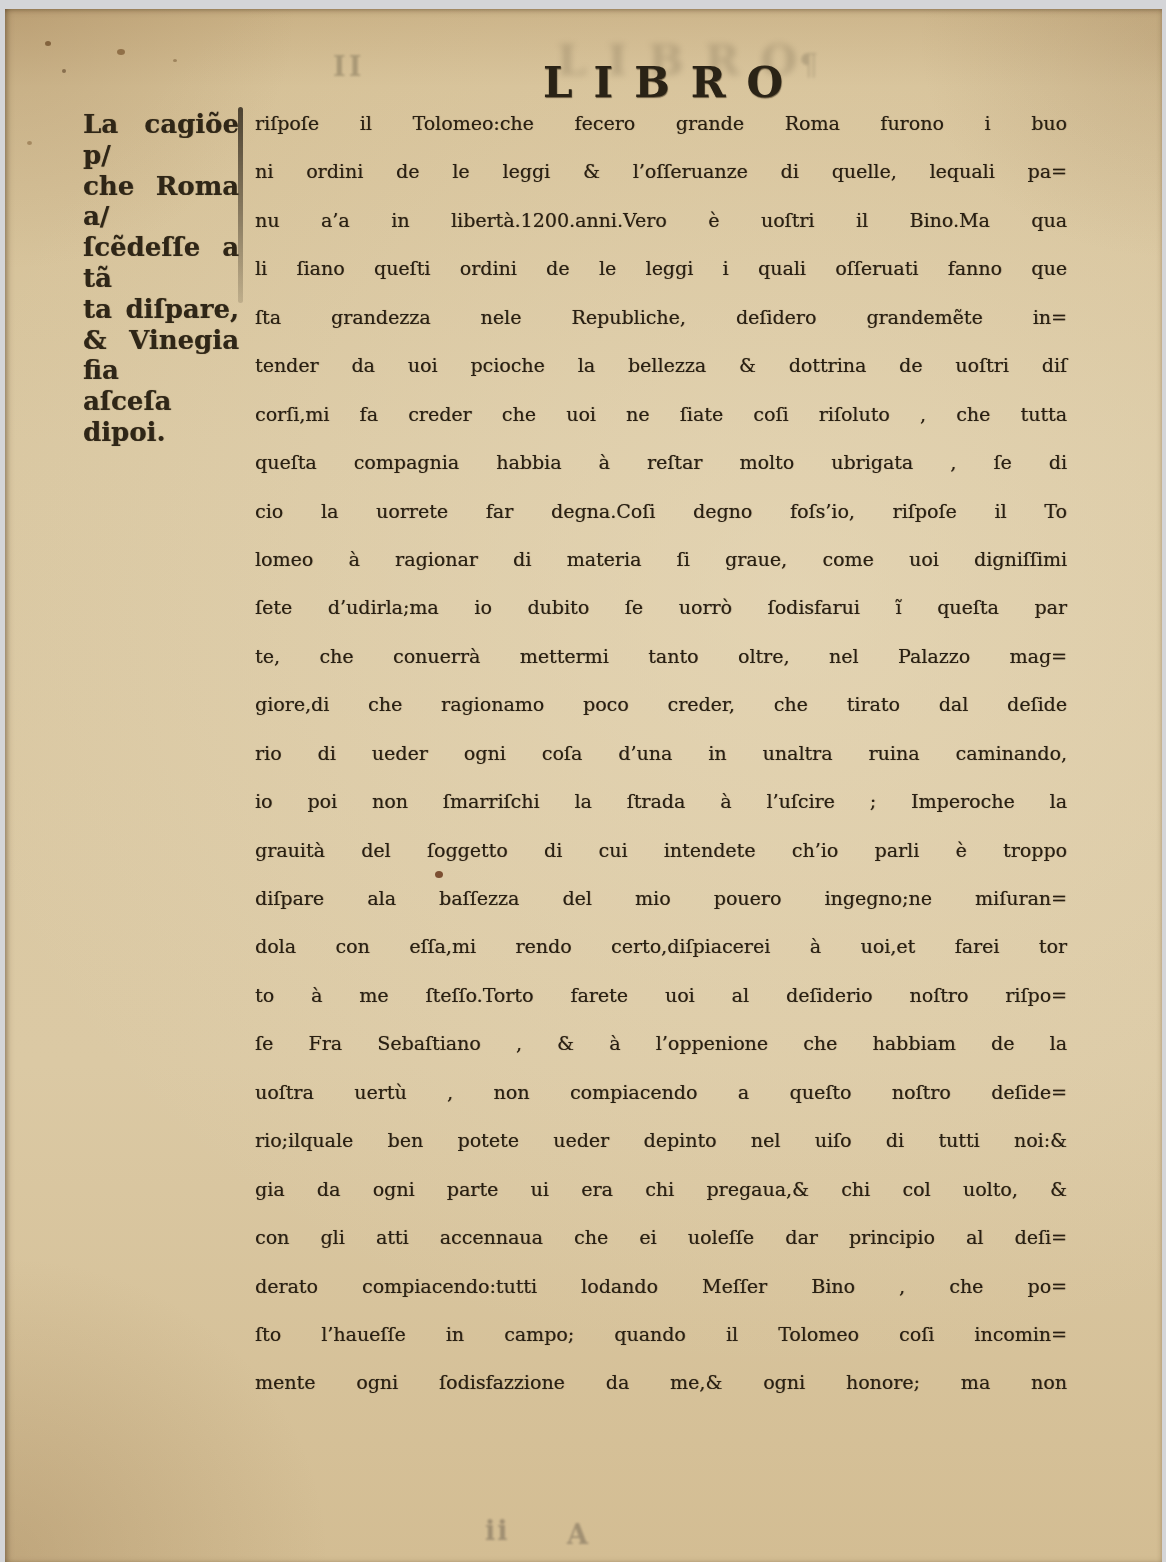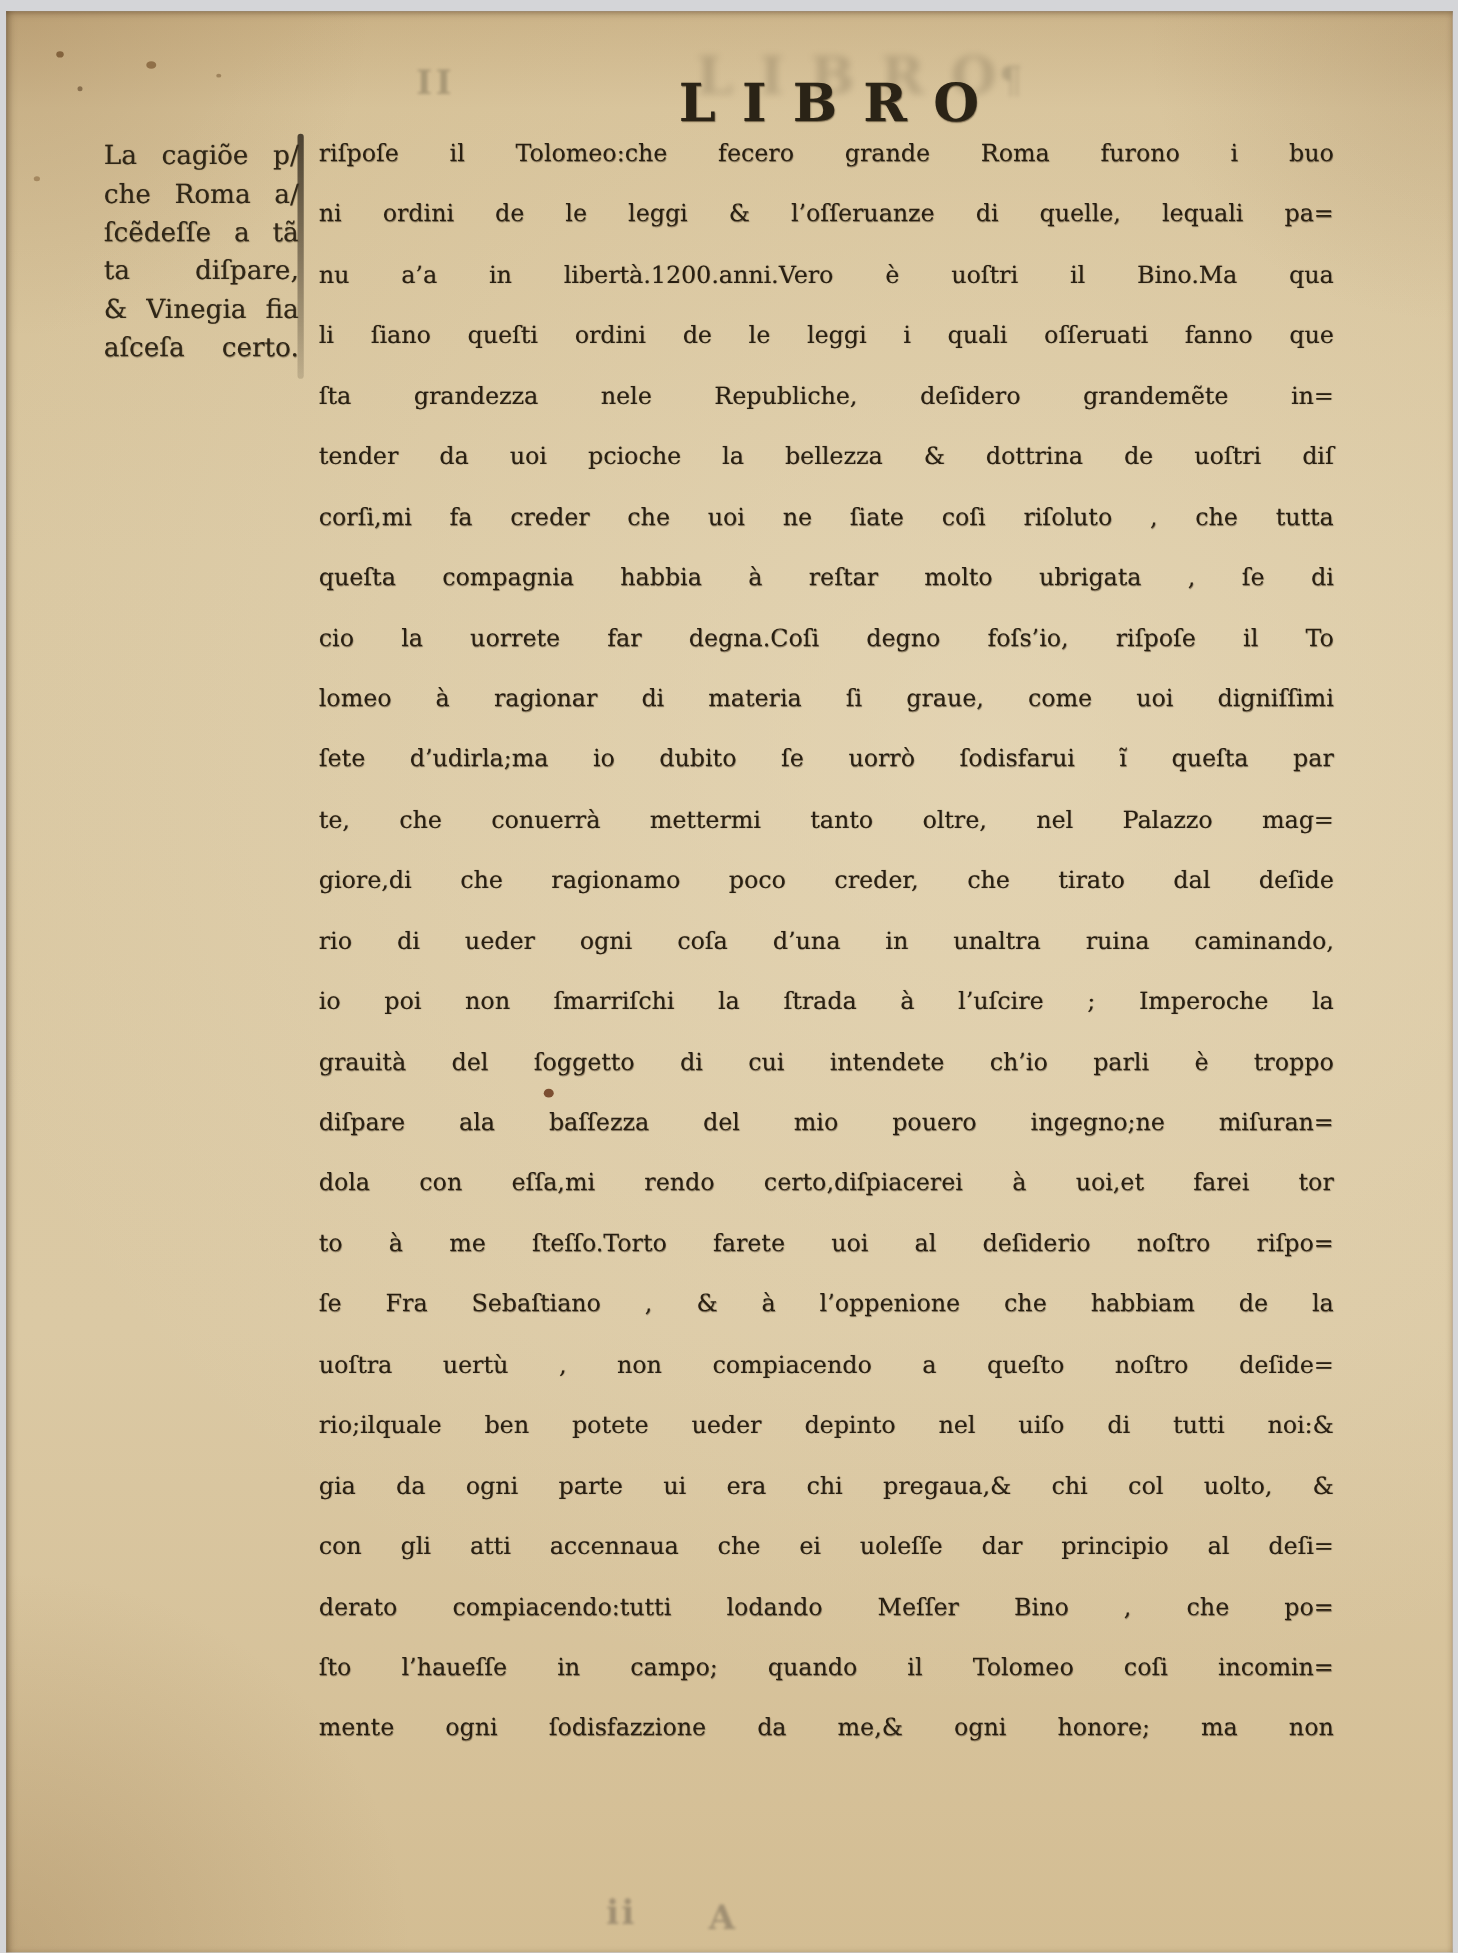--- a/index.html
+++ b/index.html
@@ -47,24 +47,25 @@
     color:#a29271; letter-spacing:3px;
     filter:blur(1.2px); opacity:0.85;
   }
   .ghost-mark-right{
     position:absolute; left:794px; top:38px;
     font-size:30px; color:#a49474;
     filter:blur(1.6px); opacity:0.65;
   }
   .margin-note{
     position:absolute; left:78px; top:100px; width:156px;
-    font-size:21px; line-height:30.8px;
+    font-size:26px; line-height:30.8px;
     color:#2f2617;
     text-align:justify; text-align-last:justify;
     text-shadow:0.4px 0.4px 0.8px rgba(45,32,15,0.55);
+    font-weight:bold;
   }
   .margin-rule{
     position:absolute; left:233px; top:98px; width:5px; height:196px;
     background:linear-gradient(180deg, rgba(52,44,32,0.85), rgba(72,62,46,0.55) 55%, rgba(95,84,62,0.22));
     filter:blur(0.6px);
     border-radius:3px;
   }
   .body-text{
     position:absolute; left:250px; top:90px; width:812px;
   }
@@ -101,21 +102,21 @@
   <span class="header-title">LIBRO</span>
   <span class="ghost-page-number">II</span>
   <span class="ghost-mark-right">¶</span>
 
   <div class="margin-note">
     <div class="mn-line">La cagiõe p/</div>
     <div class="mn-line">che Roma a/</div>
     <div class="mn-line">ſcẽdeſſe a tã</div>
     <div class="mn-line">ta diſpare,</div>
     <div class="mn-line">&amp; Vinegia fia</div>
-    <div class="mn-line">aſceſa certo.</div>
+    <div class="mn-line">aſceſa dipoi.</div>
   </div>
 
   <div class="margin-rule"></div>
 
   <div class="body-text">
     <div class="line">riſpoſe il Tolomeo:che fecero grande Roma furono i buo</div>
     <div class="line">ni ordini de le leggi &amp; l’oſſeruanze di quelle, lequali pa=</div>
     <div class="line">nu a’a in libertà.1200.anni.Vero è uoſtri il Bino.Ma qua</div>
     <div class="line">li ſiano queſti ordini de le leggi i quali oſſeruati fanno que</div>
     <div class="line">ſta grandezza nele Republiche, deſidero grandemẽte in=</div>

